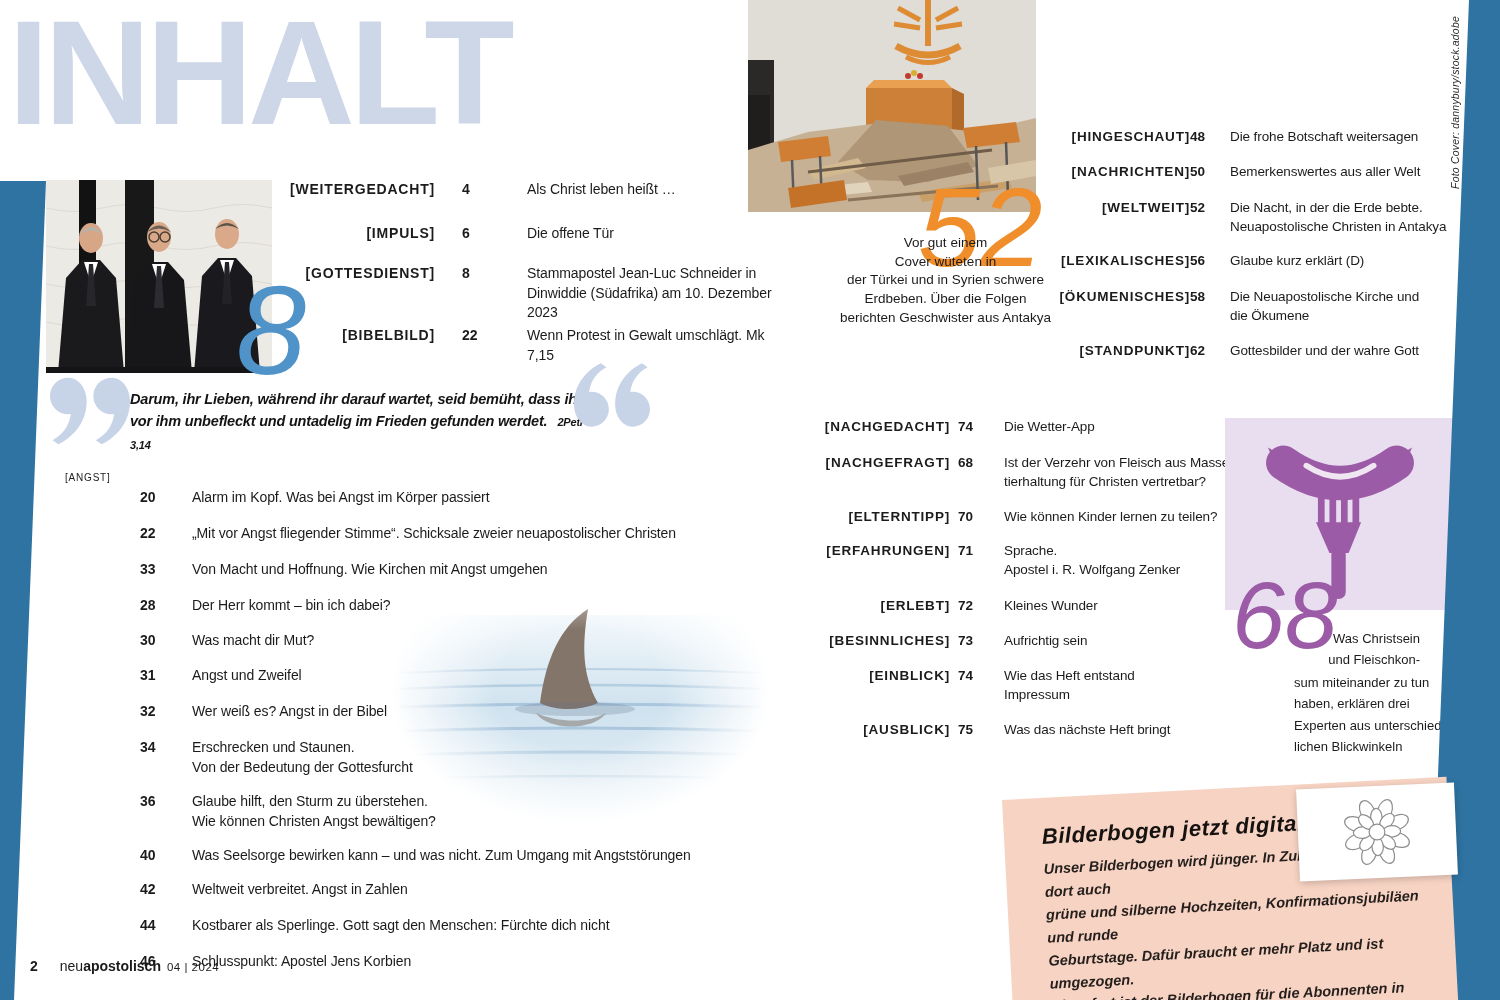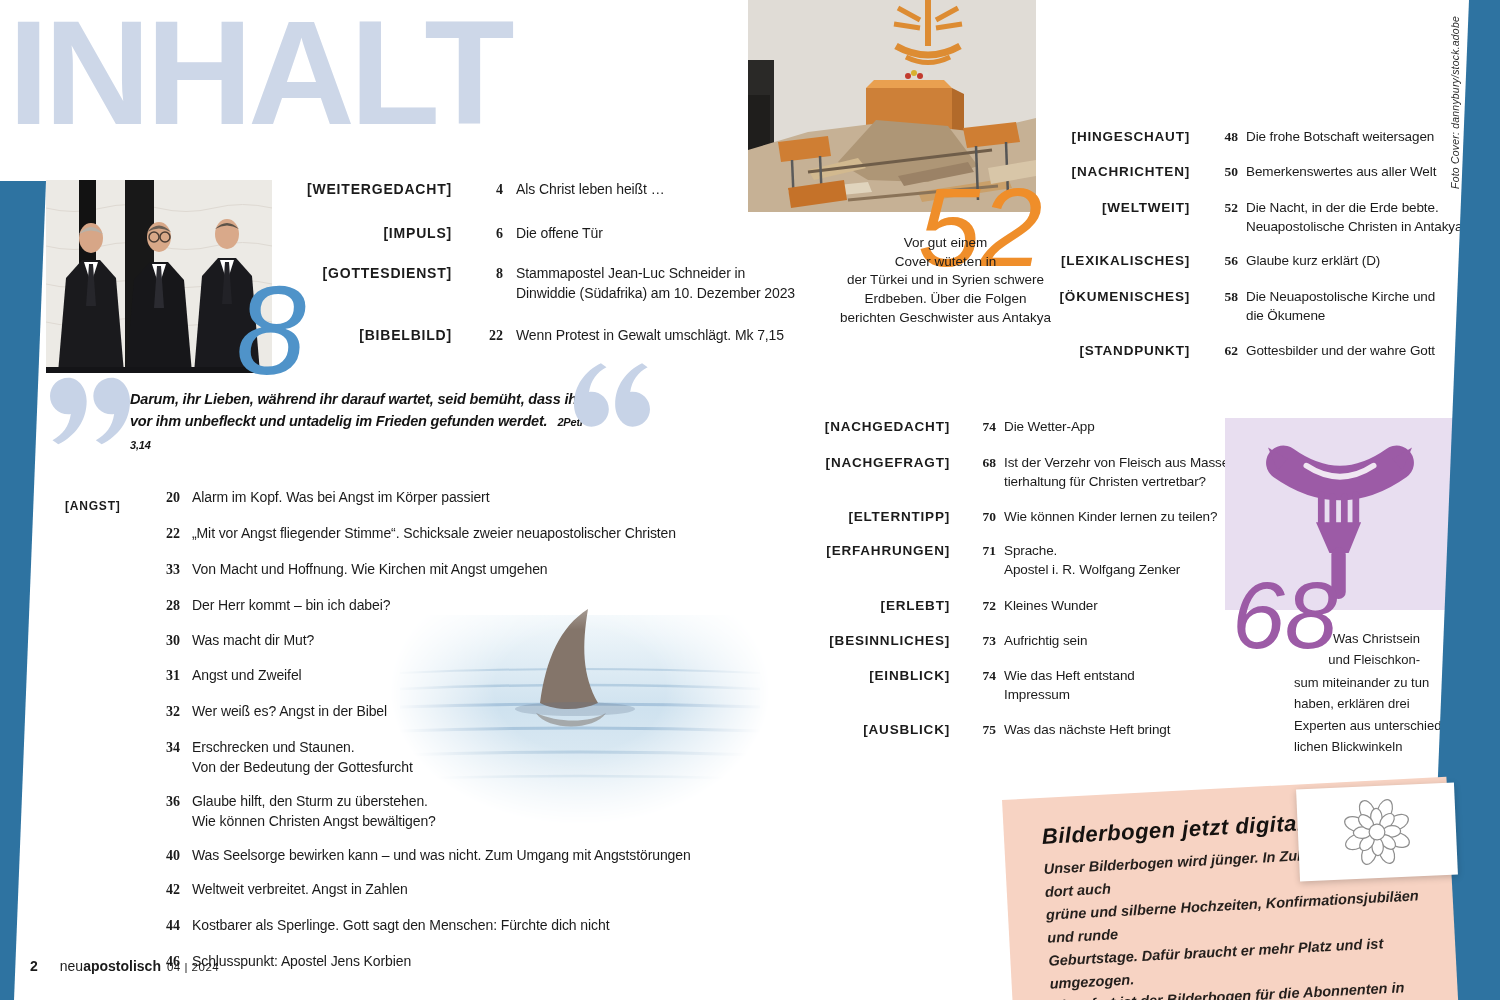--- a/index.html
+++ b/index.html
@@ -24,27 +24,27 @@
   .qmark{position:absolute;z-index:1;}
   .qopen{left:50px;top:376px;}
   .qclose{left:574px;top:362px;}
 
   .quote{position:absolute;left:130px;top:388px;width:470px;font-style:italic;
     font-weight:700;font-size:14.5px;letter-spacing:-0.2px;line-height:1.55;color:#141414;}
   .quote .ref{font-size:11px;margin-left:10px;font-weight:700;}
 
   .row{position:absolute;display:grid;align-items:start;font-size:14px;line-height:1.4;}
   .row .label{font-weight:bold;text-align:right;letter-spacing:.8px;white-space:nowrap;}
-  .row .num{font-weight:bold;text-align:right;font-family:Liberation Serif, serif;}
+  .row .num{font-weight:bold;text-align:left;}
   .row .txt{letter-spacing:-0.1px;}
-  .toc-left-row{left:147px;grid-template-columns:305px 38px 1fr;column-gap:13px;width:650px;}
-  .toc-right-row{left:880px;grid-template-columns:310px 40px 1fr;column-gap:8px;width:585px;font-size:13.5px;}
+  .toc-left-row{left:130px;grid-template-columns:305px 38px 1fr;column-gap:27px;width:650px;}
+  .toc-right-row{left:880px;grid-template-columns:310px 40px 1fr;column-gap:0;width:585px;font-size:13.5px;}
   .toc-mid-row{left:690px;grid-template-columns:260px 38px 1fr;column-gap:8px;width:580px;font-size:13.5px;}
   .angst-row{left:124px;grid-template-columns:40px 1fr;column-gap:12px;width:640px;margin:16px;}
-  .angst-label{position:absolute;left:65px;top:472px;font-weight:bold;letter-spacing:.8px;font-size:12px;margin-top:27px;}
+  .angst-label{position:absolute;left:65px;top:472px;font-weight:normal;letter-spacing:.8px;font-size:10px;}
 
   .caption52{position:absolute;left:838px;top:234px;width:215px;font-size:13.5px;line-height:1.38;z-index:3;text-align:center;}
 
   .purple-panel{position:absolute;left:1225px;top:418px;width:230px;height:192px;background:#e8def0;z-index:2;}
   .sausage{position:absolute;left:1252px;top:434px;width:176px;height:168px;z-index:3;}
   .meat-cap-r{position:absolute;left:1300px;top:628px;width:120px;text-align:right;
     font-size:13px;line-height:1.65;z-index:3;}
   .meat-cap-l{position:absolute;left:1294px;top:672px;width:160px;font-size:13px;line-height:1.65;z-index:3;}
 
   .peach{position:absolute;left:1002px;top:800px;width:445px;height:230px;background:#f7d3c3;

